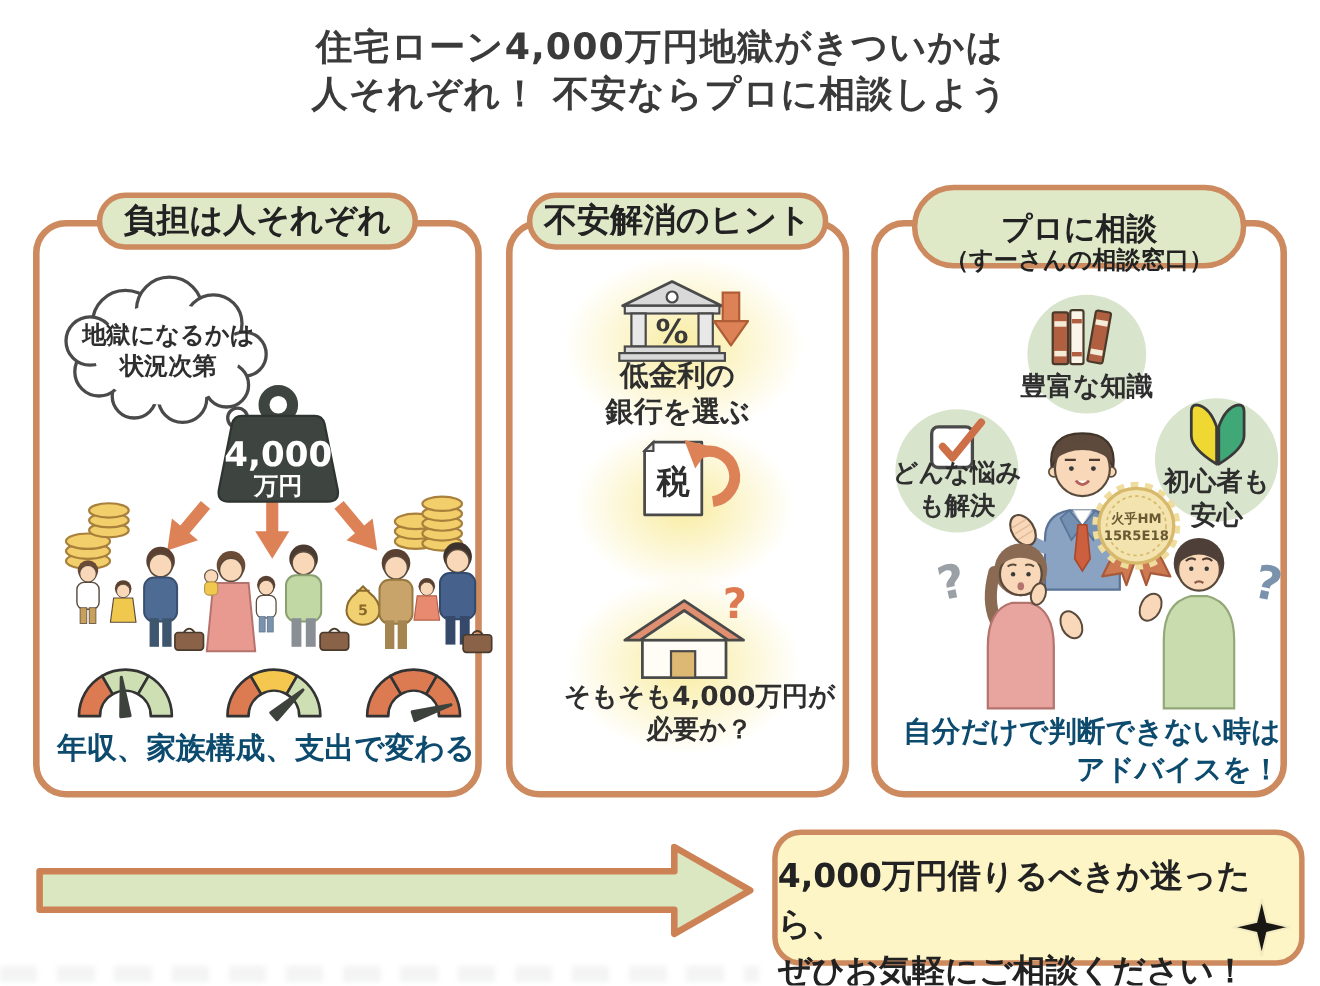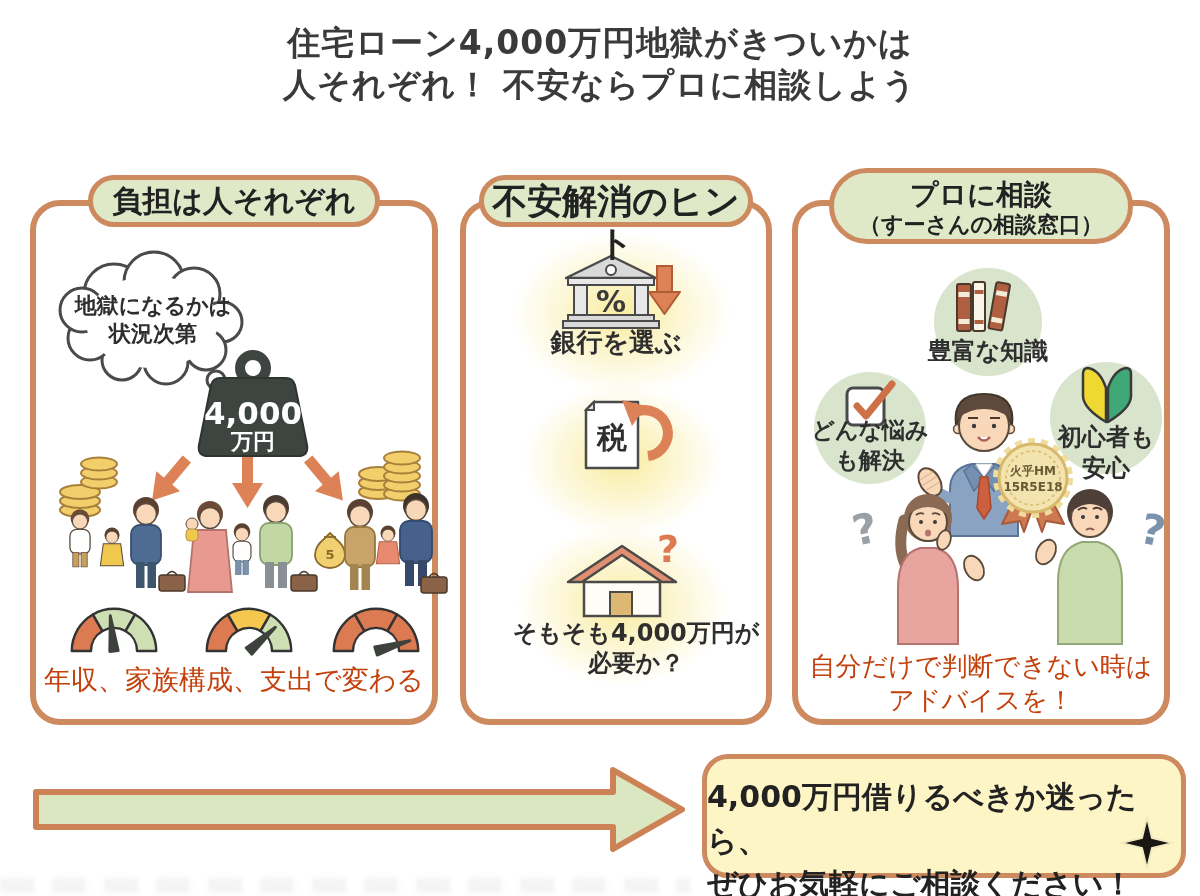--- a/index.html
+++ b/index.html
@@ -11,26 +11,26 @@
          color:#3a3a3a;line-height:1.28;letter-spacing:1px;}
   
   .panel{position:absolute;top:200px;height:525px;border:6px solid #cd8a5f;border-radius:30px;
          background:#fff;box-sizing:border-box;}
   #panel-burden{left:30px;width:408px;}
   #panel-hints{left:460px;width:312px;}
   #panel-consult{left:792px;width:378px;}
   .pill{position:absolute;background:#dfe9c8;border:5px solid #cd8a5f;border-radius:40px;
         font-weight:bold;color:#222;text-align:center;z-index:5;box-sizing:border-box;}
   #pill-burden{left:88px;top:175px;width:292px;height:52px;font-size:30px;line-height:42px;}
-  #pill-hints{left:479px;top:175px;width:274px;height:52px;font-size:35px;line-height:42px;}
-  #pill-consult{left:829px;top:168px;width:304px;height:76px;padding-top:5px;}
+  #pill-hints{left:479px;top:175px;width:274px;height:52px;font-size:30px;line-height:42px;}
+  #pill-consult{left:829px;top:168px;width:304px;height:76px;padding-top:18px;}
   #pill-consult .l1{font-size:28px;line-height:34px;font-weight:bold;}
   #pill-consult .l2{font-size:22px;line-height:26px;font-weight:bold;}
   
-  .cap{position:absolute;width:100%;text-align:center;font-weight:normal;color:#c2410c;}
+  .cap{position:absolute;width:100%;text-align:right;font-weight:bold;color:#0c4a6e;}
   .hint-label{position:absolute;width:100%;text-align:center;font-weight:bold;color:#2e2e2e;
               font-size:26px;line-height:1.25;z-index:2;}
   
   #bubble-text{left:22px;top:86px;width:190px;text-align:center;font-size:22px;font-weight:bold;
                color:#2e2e2e;line-height:1.25;z-index:2;}
   #weight-svg{left:148px;top:142px;z-index:1;}
   .gauge{position:absolute;width:96px;height:64px;top:390px;}
   
   .glow{position:absolute;border-radius:50%;z-index:0;
         background:radial-gradient(closest-side,rgba(248,234,150,0.9),rgba(248,234,150,0));}
@@ -262,20 +262,21 @@
       <rect x="81" y="35" width="13" height="30" fill="#e8e8e8" stroke="#4a4a4a" stroke-width="2"></rect>
       <text x="57" y="62" text-anchor="middle" font-size="30" font-weight="bold" fill="#3a3a3a">%</text>
       <rect x="14" y="65" width="86" height="6" fill="#d9d9d9" stroke="#4a4a4a" stroke-width="2"></rect>
       <rect x="9" y="71" width="96" height="7" fill="#d9d9d9" stroke="#4a4a4a" stroke-width="2"></rect>
       <g>
         <rect x="103" y="16" width="15" height="28" fill="#dd8256" stroke="#b05c34" stroke-width="2"></rect>
         <polygon points="95,42 126,42 110.5,64" fill="#dd8256" stroke="#b05c34" stroke-width="2" stroke-linejoin="round"></polygon>
       </g>
     </svg>
     <div class="hint-label" style="top:120px;">
+      <div>低金利の</div>
       <div>銀行を選ぶ</div>
     </div>
 
     <div class="glow" style="left:56px;top:178px;width:200px;height:152px;"></div>
     <svg class="abs" style="left:98px;top:190px;z-index:1;" width="114" height="78" viewBox="0 0 114 78">
       <path d="M30,6 L74,6 L74,72 L22,72 L22,14 Z" fill="#ffffff" stroke="#4a4a4a" stroke-width="2.5" stroke-linejoin="round"></path>
       <path d="M30,6 L22,14 L30,14 Z" fill="#e0e0e0" stroke="#4a4a4a" stroke-width="2"></path>
       <text x="48" y="52" text-anchor="middle" font-size="30" font-weight="bold" fill="#2e2e2e">税</text>
       <path d="M84,60 A23,23 0 1 0 72,16" fill="none" stroke="#dd8256" stroke-width="10"></path>
       <polygon points="58,4 82,10 68,30" fill="#dd8256"></polygon>

